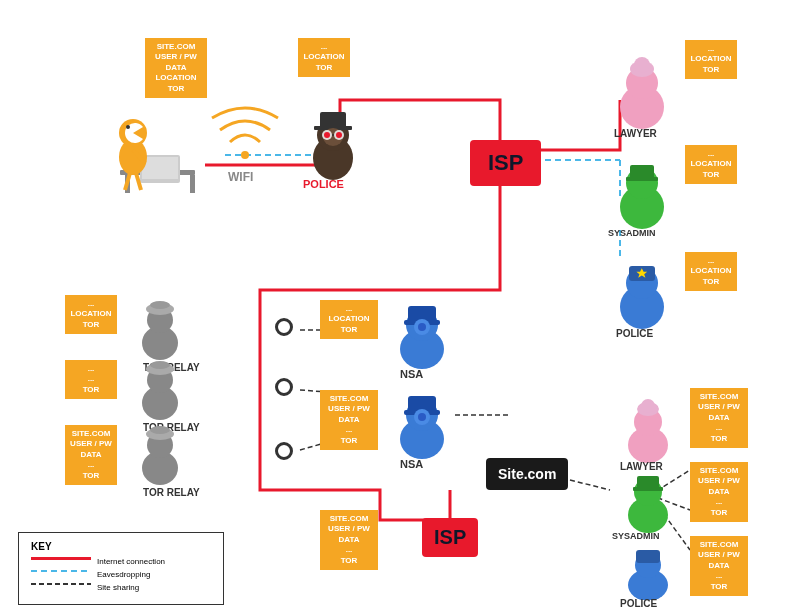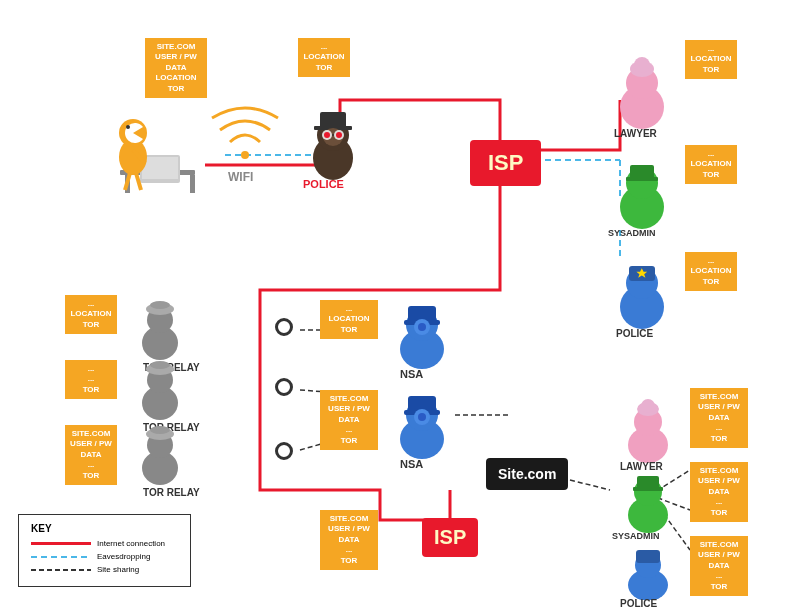--- a/index.html
+++ b/index.html
@@ -37,21 +37,21 @@
       font-size: 9px;
       font-weight: bold;
       text-align: center;
       color: #333;
     }
 
     
     .isp-btn {
       position: absolute;
       background: #e8192c;
-      color: #fef9c3;
+      color: #0f172a;
       font-size: 18px;
       font-weight: 900;
       text-align: left;
       padding: 8px 12px;
       border-radius: 4px;
     }
 
     
     .site-btn {
       position: absolute;
@@ -74,21 +74,20 @@
     }
 
     .key-title {
       font-weight: bold;
       font-size: 10px;
       margin-bottom: 5px;
     }
 
     .key-item {
       display: flex;
-      align-items: center;
       margin-bottom: 4px;
       font-size: 8px;
     }
 
     .key-line {
       width: 60px;
       height: 3px;
       margin-right: 6px;
       flex-shrink: 0;
     }
@@ -382,21 +381,21 @@
   </div>
 
   <div class="info-box" style="left:320px; top:510px; width:58px; font-size:8px;">
     <span>SITE.COM</span><br>
     <span>USER / PW</span><br>
     <span>DATA</span><br>
     <span>...</span><br>
     <span>TOR</span>
   </div>
 
-  <div class="key-box" style="left:18px; top:514px; width:173px;">
+  <div class="key-box" style="left:18px; top:532px; width:206px;">
     <div class="key-title">KEY</div>
     <div class="key-item">
       <div class="key-line" style="background:#e8192c;"></div>
       <span>Internet connection</span>
     </div>
     <div class="key-item">
       <div class="key-line" style="height:2px; background:repeating-linear-gradient(to right, #4ab7e8 0px, #4ab7e8 6px, transparent 6px, transparent 10px);"></div>
       <span>Eavesdropping</span>
     </div>
     <div class="key-item">

